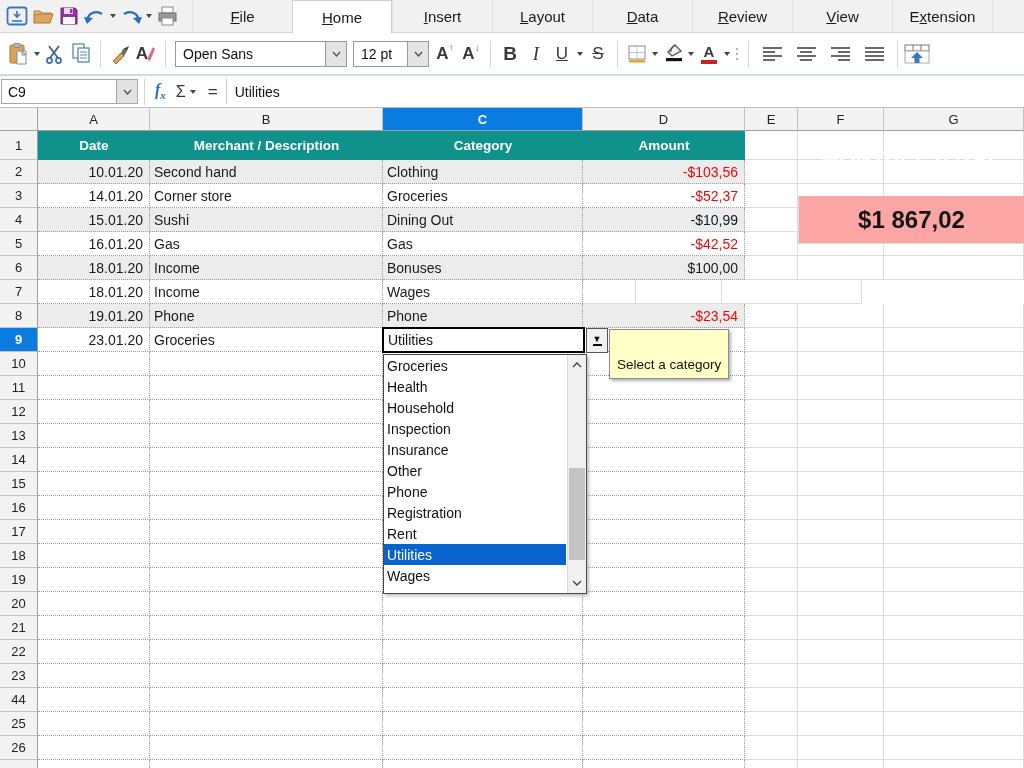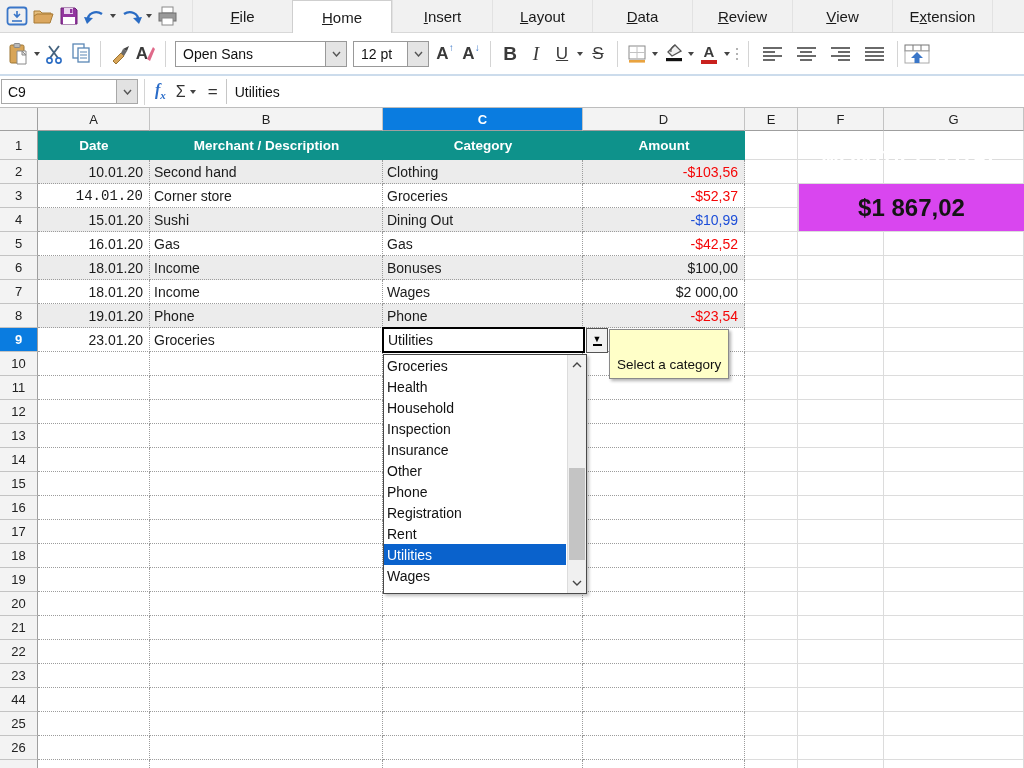--- a/index.html
+++ b/index.html
@@ -87,21 +87,21 @@
   .cell.solid{border-right:1px solid #dcdcdc;border-bottom:1px solid #dcdcdc;}
   .cell.stripe{background:#ececec;}
   .al-left{padding-left:4px;}
   .al-right{justify-content:flex-end;padding-right:6px;}
   .hcell{box-sizing:border-box;height:29px;display:flex;align-items:center;justify-content:center;
          color:#fff;font-weight:bold;font-size:13.5px;cursor:cell;}
   
   #monthly-total{position:absolute;left:798px;top:23px;width:226px;height:53px;display:flex;
                  align-items:center;justify-content:center;color:#fff;font-weight:bold;
                  font-size:21px;letter-spacing:0.3px;cursor:cell;}
-  #total-value{position:absolute;left:798px;top:76px;width:226px;height:48px;background:#d946ef;
+  #total-value{position:absolute;left:798px;top:88px;width:226px;height:48px;background:#fca5a5;
                box-sizing:border-box;border-left:1px solid #dcdcdc;border-bottom:1px solid #dcdcdc;
                display:flex;align-items:center;justify-content:center;font-weight:bold;
                font-size:24px;color:#141414;cursor:cell;}
   #c9-cell{position:absolute;left:382px;top:219px;width:203px;height:26px;background:#fff;
            box-sizing:border-box;border:2px solid #000;display:flex;align-items:center;
            padding-left:4px;font-size:14px;color:#111;cursor:cell;}
   #combo-btn{position:absolute;left:586px;top:220px;width:22px;height:25px;background:#f1f1f1;
              box-sizing:border-box;border:1px solid #555;display:flex;flex-direction:column;
              align-items:center;justify-content:center;cursor:pointer;}
   #combo-btn .da{font-size:9px;color:#000;line-height:8px;}
@@ -410,33 +410,33 @@
       <div class="grow">
         <div class="cell al-right stripe" style="width: 112px;">10.01.20</div>
         <div class="cell al-left stripe" style="width: 233px;">Second hand</div>
         <div class="cell al-left stripe" style="width: 200px;">Clothing</div>
         <div class="cell al-right stripe" style="width: 162px; color: rgb(244, 6, 7);">-$103,56</div>
         <div class="cell solid" style="width: 53px;"></div>
         <div class="cell solid" style="width: 86px;"></div>
         <div class="cell solid" style="width: 140px;"></div>
       </div>
       <div class="grow">
-        <div class="cell al-right" style="width: 112px; font-family: Liberation Mono, monospace;">14.01.20</div>
+        <div class="cell al-right" style="width: 112px;">14.01.20</div>
         <div class="cell al-left" style="width: 233px;">Corner store</div>
         <div class="cell al-left" style="width: 200px;">Groceries</div>
         <div class="cell al-right" style="width: 162px; color: rgb(244, 6, 7);">-$52,37</div>
         <div class="cell solid" style="width: 53px;"></div>
         <div class="cell solid" style="width: 86px;"></div>
         <div class="cell solid" style="width: 140px;"></div>
       </div>
       <div class="grow">
         <div class="cell al-right stripe" style="width: 112px;">15.01.20</div>
         <div class="cell al-left stripe" style="width: 233px;">Sushi</div>
         <div class="cell al-left stripe" style="width: 200px;">Dining Out</div>
-        <div class="cell al-right stripe" style="width: 162px; color: #1d4ed8;">-$10,99</div>
+        <div class="cell al-right stripe" style="width: 162px; color: #0f172a;">-$10,99</div>
         <div class="cell solid" style="width: 53px;"></div>
         <div class="cell solid" style="width: 86px;"></div>
         <div class="cell solid" style="width: 140px;"></div>
       </div>
       <div class="grow">
         <div class="cell al-right" style="width: 112px;">16.01.20</div>
         <div class="cell al-left" style="width: 233px;">Gas</div>
         <div class="cell al-left" style="width: 200px;">Gas</div>
         <div class="cell al-right" style="width: 162px; color: rgb(244, 6, 7);">-$42,52</div>
         <div class="cell solid" style="width: 53px;"></div>
@@ -449,21 +449,20 @@
         <div class="cell al-left stripe" style="width: 200px;">Bonuses</div>
         <div class="cell al-right stripe" style="width: 162px;">$100,00</div>
         <div class="cell solid" style="width: 53px;"></div>
         <div class="cell solid" style="width: 86px;"></div>
         <div class="cell solid" style="width: 140px;"></div>
       </div>
       <div class="grow">
         <div class="cell al-right" style="width: 112px;">18.01.20</div>
         <div class="cell al-left" style="width: 233px;">Income</div>
         <div class="cell al-left" style="width: 200px;">Wages</div>
-        <div class="cell al-right" style="width: 162px;">$2 000,00</div>
         <div class="cell solid" style="width: 53px;"></div>
         <div class="cell solid" style="width: 86px;"></div>
         <div class="cell solid" style="width: 140px;"></div>
       </div>
       <div class="grow">
         <div class="cell al-right stripe" style="width: 112px;">19.01.20</div>
         <div class="cell al-left stripe" style="width: 233px;">Phone</div>
         <div class="cell al-left stripe" style="width: 200px;">Phone</div>
         <div class="cell al-right stripe" style="width: 162px; color: rgb(244, 6, 7);">-$23,54</div>
         <div class="cell solid" style="width: 53px;"></div>

